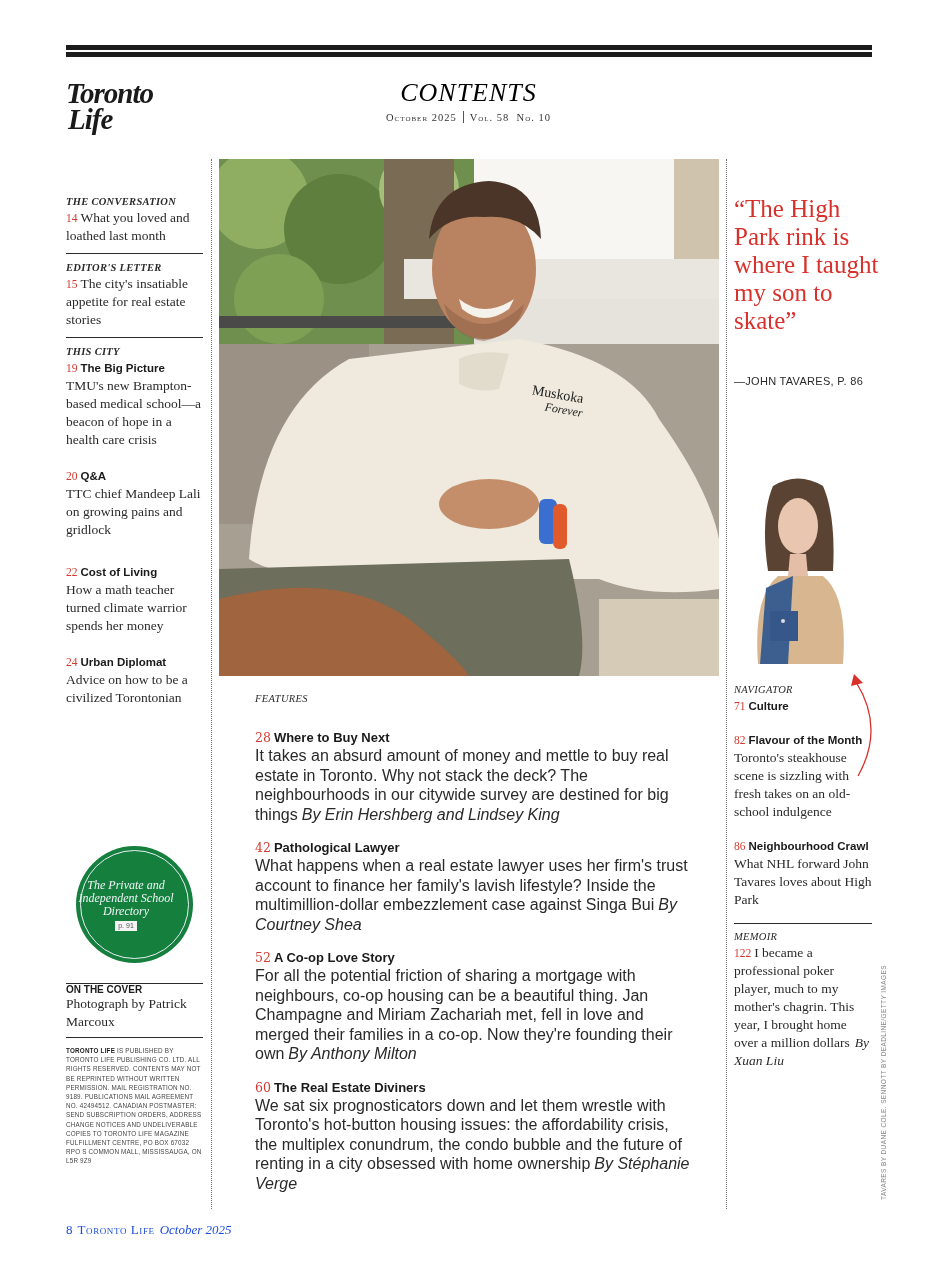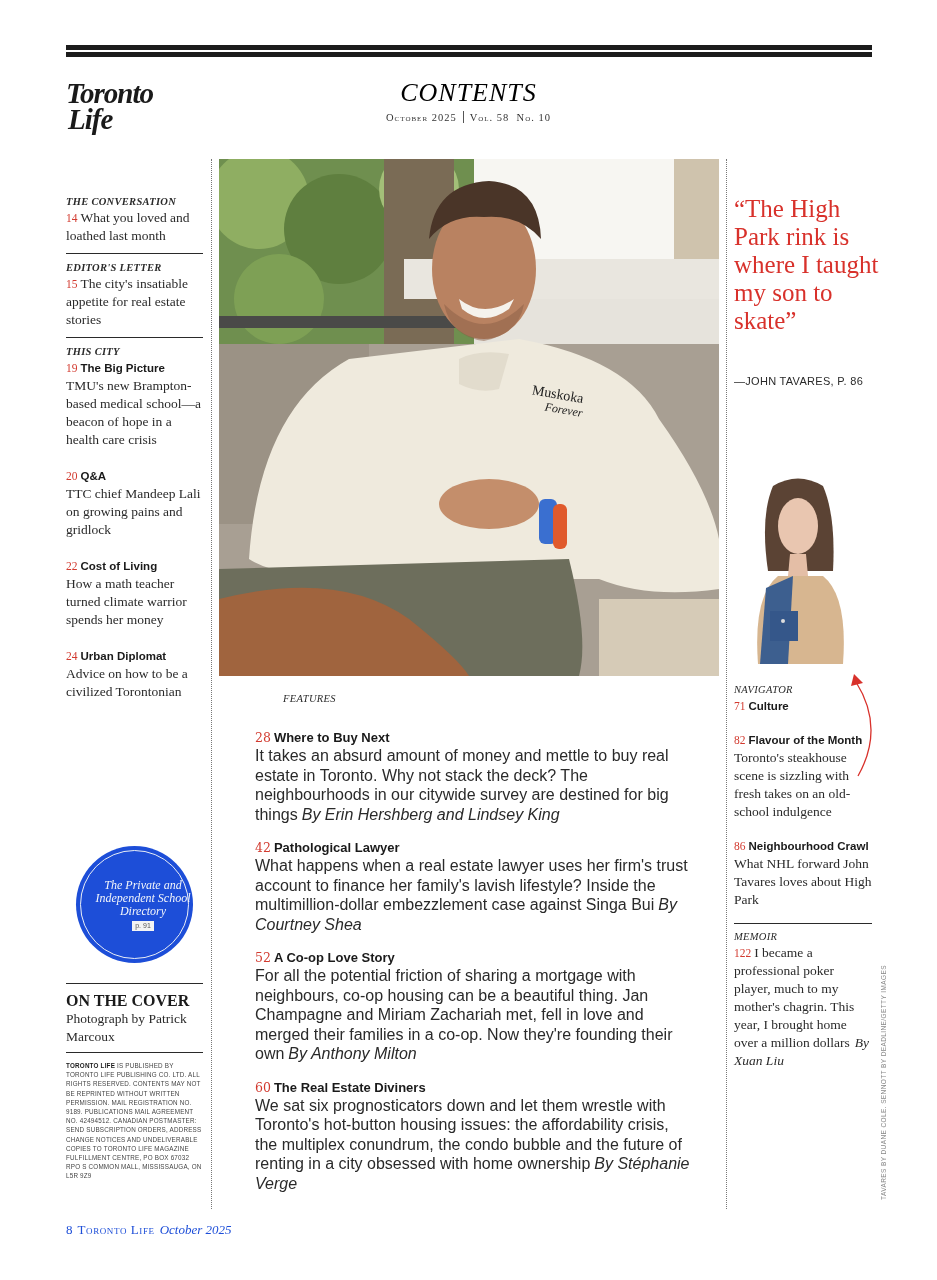--- a/index.html
+++ b/index.html
@@ -19,36 +19,36 @@
   .vline { position: absolute; border-left: 1px dotted #777; }
 
   
   .left { position: absolute; left: 66px; top: 195px; width: 137px; }
   .sect-label { font-family: "Liberation Serif", serif; font-style: italic; font-weight: bold; font-size: 10.5px; letter-spacing: 0.3px; color: #2a2a2a; text-transform: uppercase; line-height: 14px; }
   .entry { font-family: "Liberation Serif", serif; font-size: 13.5px; line-height: 18px; color: #2a2a2a; }
   .pg { color: #d23a2f; font-size: 11.5px; margin-right: 3px; }
   .ttl { font-family: "Liberation Sans", sans-serif; font-weight: bold; font-size: 11.5px; color: #1a1a1a; }
   .hr { height: 1px; background: #2a2a2a; margin: 8px 0 7px; }
 
-  .badge { position: absolute; left: 76px; top: 846px; width: 117px; height: 117px; border-radius: 50%; background: #1d4ed8; display: flex; align-items: center; justify-content: flex-end; }
+  .badge { position: absolute; left: 76px; top: 846px; width: 117px; height: 117px; border-radius: 50%; background: #15803d; display: flex; align-items: center; justify-content: flex-start; }
   .badge-ring { position: absolute; left: 4px; top: 4px; width: 109px; height: 109px; border-radius: 50%; border: 1px solid #e9eef6; }
   .badge-text { position: relative; text-align: center; font-family: "Liberation Serif", serif; font-style: italic; font-size: 12px; line-height: 13px; color: #f2f5fa; width: 100px; }
   .badge-pg { display: inline-block; margin-top: 3px; background: #f4f4f4; color: #555; font-style: normal; font-family: "Liberation Sans", sans-serif; font-size: 7px; padding: 0 3px; line-height: 10px; }
 
   .cover { position: absolute; left: 66px; top: 983px; width: 137px; }
-  .cover-label { font-family: Liberation Serif, serif; font-weight: bold; font-size: 16px; color: #1a1a1a; margin-top: 8px; }
+  .cover-label { font-family: Liberation Sans, sans-serif; font-weight: bold; font-size: 10px; color: #1a1a1a; margin-top: 0; }
   .fineprint { font-family: "Liberation Sans", sans-serif; font-size: 6.3px; line-height: 9.2px; color: #444; letter-spacing: 0.2px; text-transform: uppercase; margin-top: 8px; }
   .fineprint b { color: #1a1a1a; }
 
   
   .photo { position: absolute; left: 219px; top: 159px; width: 500px; height: 517px; overflow: hidden; background: #e8e4dc; }
 
   
   .features { position: absolute; left: 255px; top: 692px; width: 440px; }
-  .features .sect-label { font-size: 10.5px; margin-bottom: 21px; font-weight: normal; margin-left: 28px; }
+  .features .sect-label { font-size: 10.5px; margin-bottom: 21px; font-weight: normal; }
   .feat { margin-bottom: 13px; }
   .feat .pg { font-size: 12.5px; }
   .feat .ttl { font-size: 13px; }
   .feat .body { font-family: Liberation Sans, sans-serif; font-size: 16px; line-height: 19.5px; color: #2a2a2a; }
   .byline { font-style: italic; margin-left: 4px; }
 
   
   .quote { position: absolute; left: 734px; top: 195px; width: 145px; font-family: "Liberation Serif", serif; font-size: 25px; line-height: 28px; color: #d8312b; }
   .quote-attr { position: absolute; left: 734px; top: 375px; font-family: "Liberation Sans", sans-serif; font-size: 11px; color: #2a2a2a; letter-spacing: 0.3px; }
 
@@ -96,21 +96,21 @@
   <div class="hr"></div>
   <div>
     <div class="sect-label">This City</div>
     <div class="entry"><span class="pg">19</span><span class="ttl">The Big Picture</span></div>
     <div class="entry">TMU's new Brampton-based medical school—a beacon of hope in a health care crisis</div>
   </div>
   <div style="margin-top:18px">
     <div class="entry"><span class="pg">20</span><span class="ttl">Q&amp;A</span></div>
     <div class="entry">TTC chief Mandeep Lali on growing pains and gridlock</div>
   </div>
-  <div style="margin-top:18px">
+  <div style="margin-top:24px">
     <div class="entry"><span class="pg">22</span><span class="ttl">Cost of Living</span></div>
     <div class="entry">How a math teacher turned climate warrior spends her money</div>
   </div>
   <div style="margin-top:18px">
     <div class="entry"><span class="pg">24</span><span class="ttl">Urban Diplomat</span></div>
     <div class="entry">Advice on how to be a civilized Torontonian</div>
   </div>
 </div>
 
 <div class="badge">

